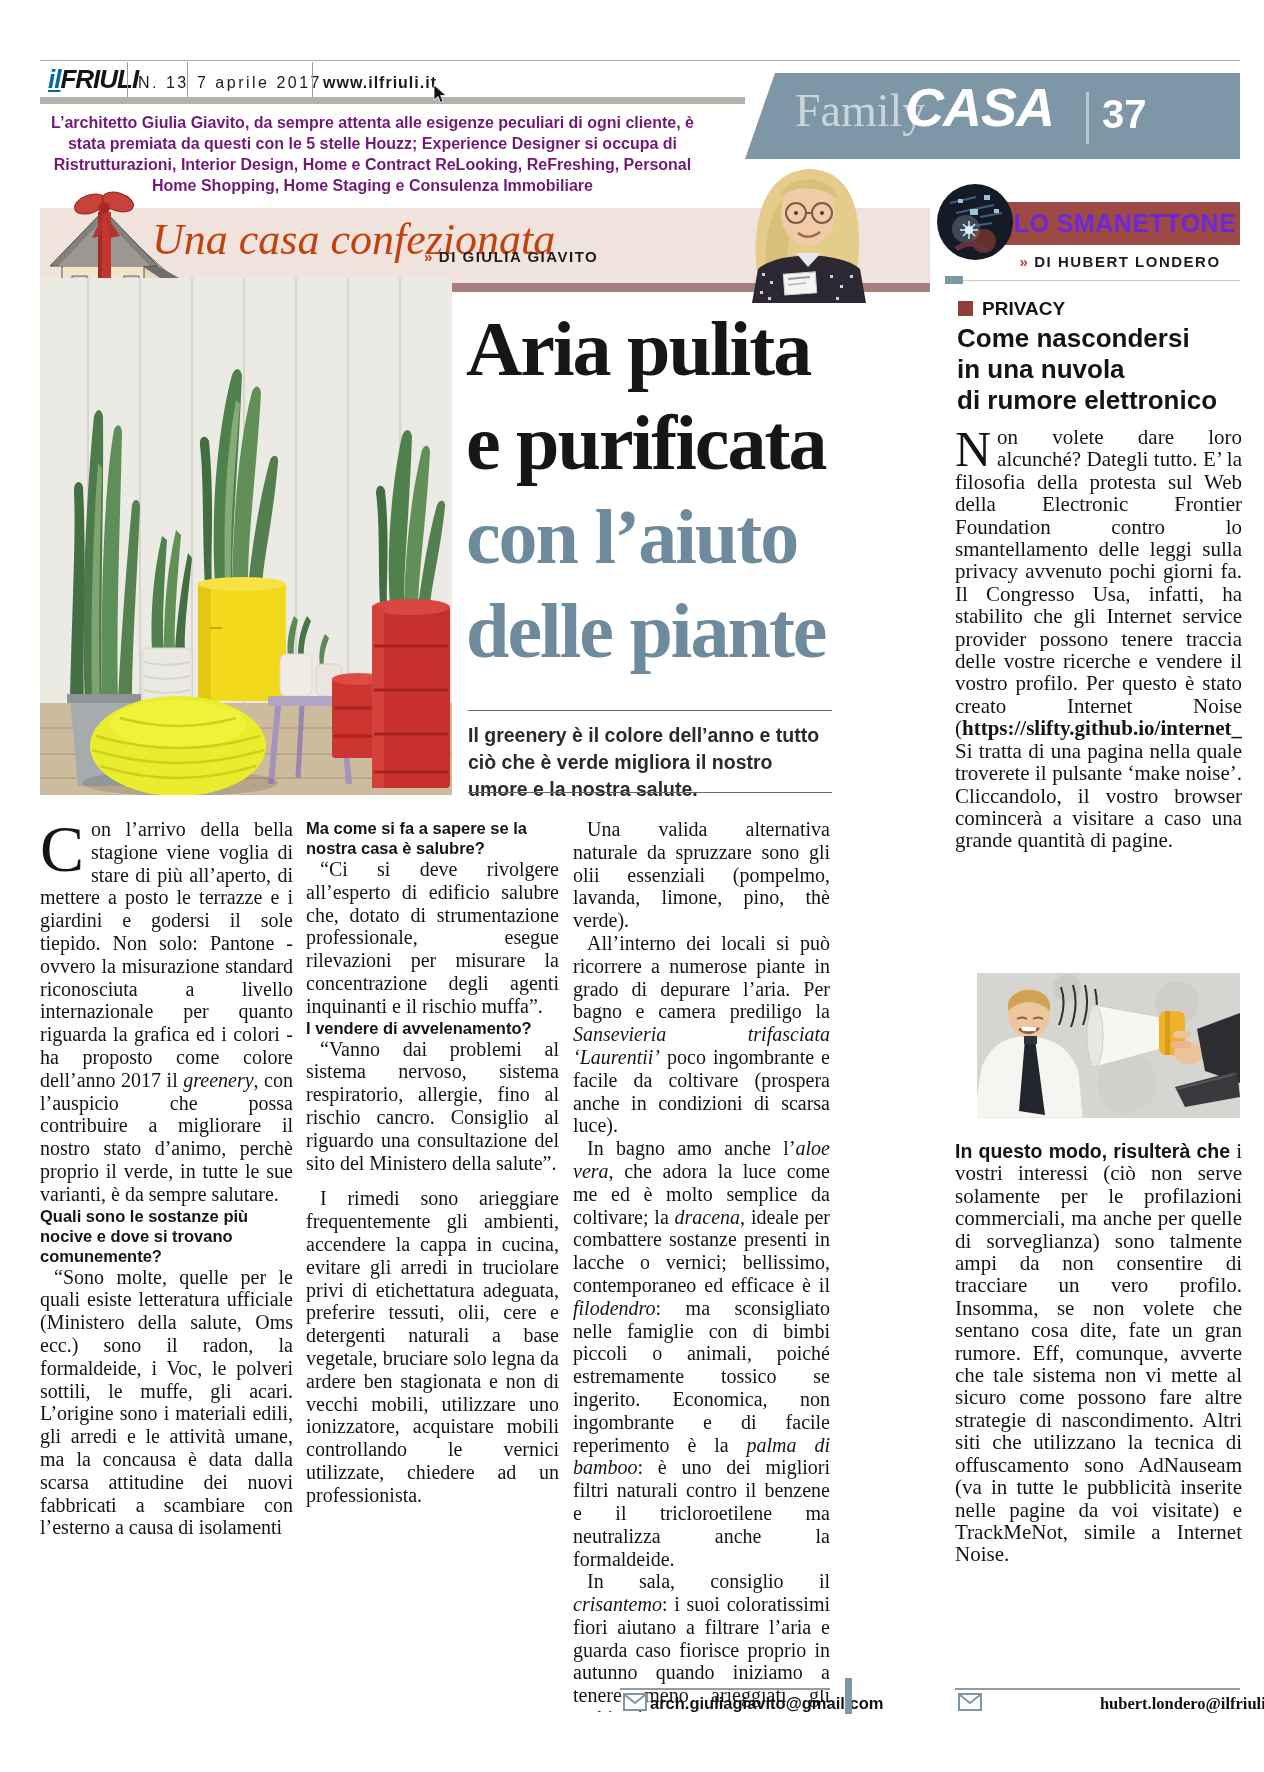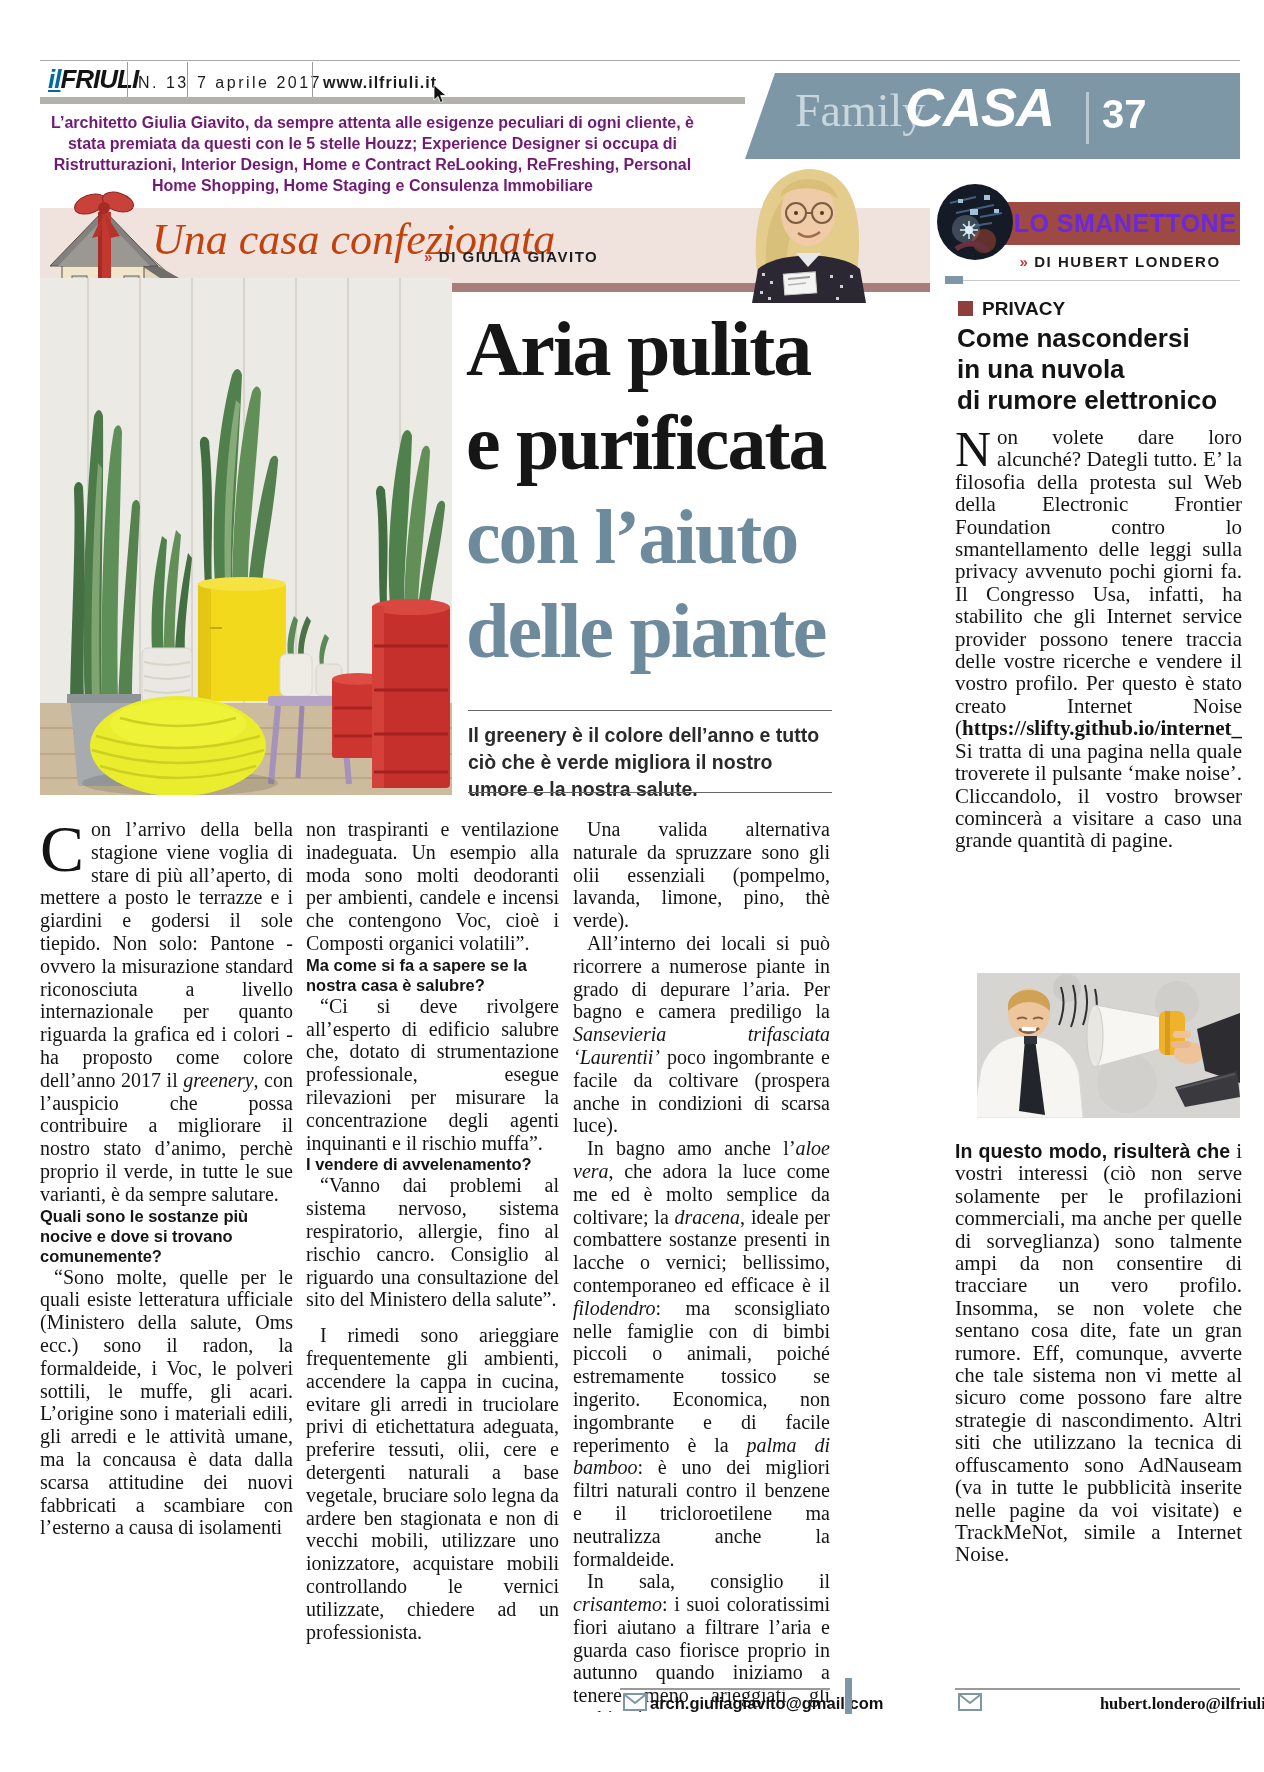--- a/index.html
+++ b/index.html
@@ -334,21 +334,20 @@
   <div class="abs standfirst">Il greenery è il colore dell’anno e tutto ciò che è verde migliora il nostro umore e la nostra salute.</div>
   <div class="abs ruleA" style="top:792px;"></div>
 
   <div class="abs col" style="left:40px;">
     <p><span class="dcC">C</span><span>on l’arrivo della bella stagione viene voglia di stare di più all’aperto, di mettere a posto le terrazze e i giardini e godersi il sole tiepido. Non solo: Pantone - ovvero la misurazione standard riconosciuta a livello internazionale per quanto riguarda la grafica ed i colori - ha proposto come colore dell’anno 2017 il </span><i>greenery</i><span>, con l’auspicio che possa contribuire a migliorare il nostro stato d’animo, perchè proprio il verde, in tutte le sue varianti, è da sempre salutare.</span></p>
     <p class="q">Quali sono le sostanze più nocive e dove si trovano comunemente?</p>
     <p class="ind">“Sono molte, quelle per le quali esiste letteratura ufficiale (Ministero della salute, Oms ecc.) sono il radon, la formaldeide, i Voc, le polveri sottili, le muffe, gli acari. L’origine sono i materiali edili, gli arredi e le attività umane, ma la concausa è data dalla scarsa attitudine dei nuovi fabbricati a scambiare con l’esterno a causa di isolamenti</p>
   </div>
 
   <div class="abs col" style="left:306px;">
-    <p>non traspiranti e ventilazione inadeguata. Un esempio alla moda sono molti deodoranti per ambienti, candele e incensi che contengono Voc, cioè i Composti organici volatili”.</p>
     <p class="q">Ma come si fa a sapere se la nostra casa è salubre?</p>
     <p class="ind">“Ci si deve rivolgere all’esperto di edificio salubre che, dotato di strumentazione professionale, esegue rilevazioni per misurare la concentrazione degli agenti inquinanti e il rischio muffa”.</p>
     <p class="q">I vendere di avvelenamento?</p>
     <p class="ind">“Vanno dai problemi al sistema nervoso, sistema respiratorio, allergie, fino al rischio cancro. Consiglio al riguardo una consultazione del sito del Ministero della salute”.</p>
     <p class="ind" style="margin-top:13px;">I rimedi sono arieggiare frequentemente gli ambienti, accendere la cappa in cucina, evitare gli arredi in truciolare privi di etichettatura adeguata, preferire tessuti, olii, cere e detergenti naturali a base vegetale, bruciare solo legna da ardere ben stagionata e non di vecchi mobili, utilizzare uno ionizzatore, acquistare mobili controllando le vernici utilizzate, chiedere ad un professionista.</p>
   </div>
 
   <div class="abs col" style="left:573px;width:257px;">
     <p class="ind">Una valida alternativa naturale da spruzzare sono gli olii essenziali (pompelmo, lavanda, limone, pino, thè verde).</p>
     <p class="ind"><span>All’interno dei locali si può ricorrere a numerose piante in grado di depurare l’aria. Per bagno e camera prediligo la </span><i>Sansevieria trifasciata ‘Laurentii’</i><span> poco ingombrante e facile da coltivare (prospera anche in condizioni di scarsa luce).</span></p>

